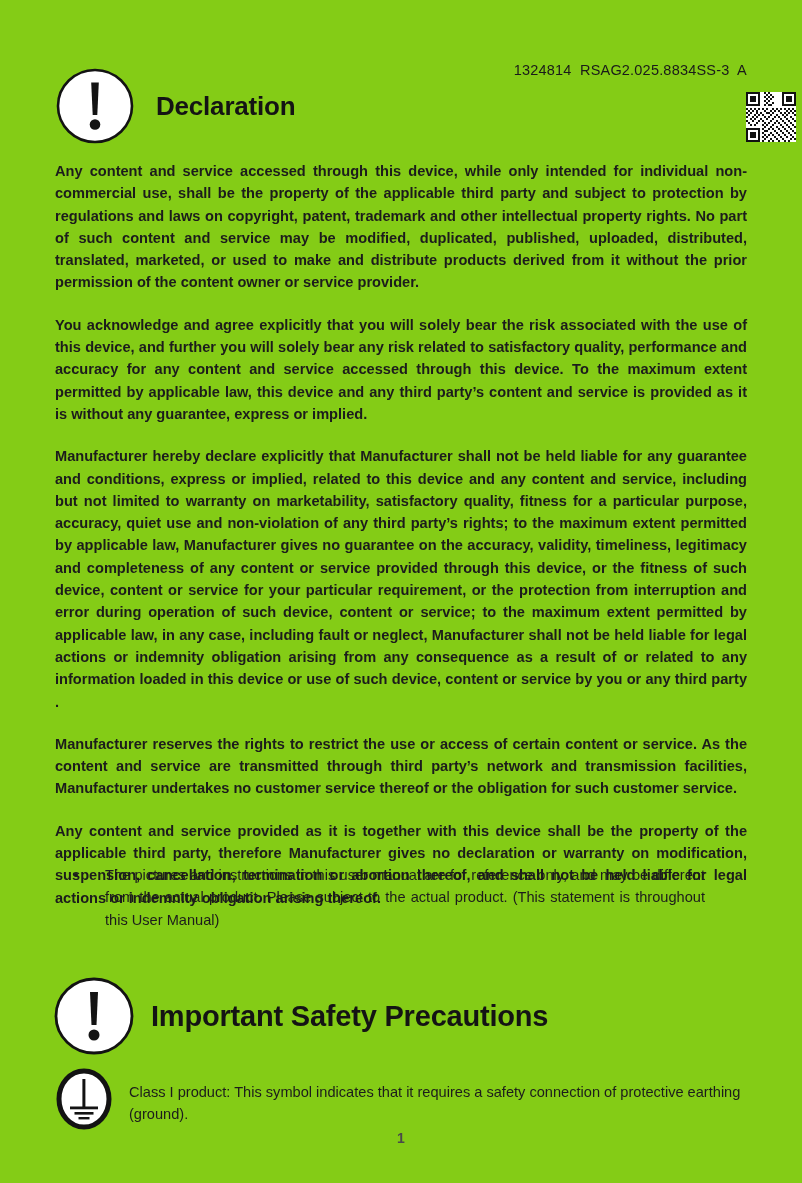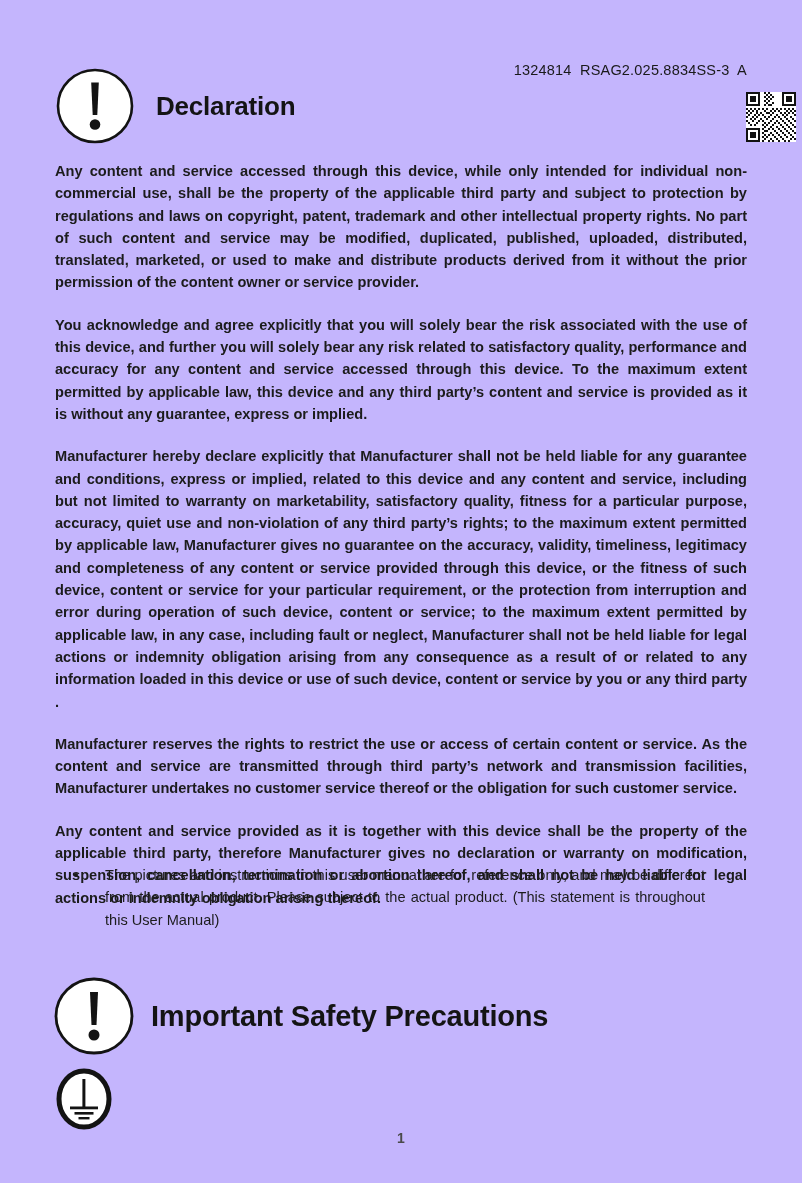--- a/index.html
+++ b/index.html
@@ -13,21 +13,21 @@
     position: relative;
     font-family: "Liberation Sans", sans-serif;
     color: #1a1a1a;
     overflow: hidden;
   }
   .page {
     position: absolute;
     left: 0; top: 0;
     width: 802px;
     height: 1183px;
-    background: #c4b5fd;
+    background: #84cc16;
   }
 
   
   .doc-header {
     position: absolute;
     left: 55px;
     top: 62px;
     width: 692px;
     display: flex;
     justify-content: flex-end;
@@ -395,19 +395,20 @@
   <div class="earth-note">
     <span class="earth-icon">
       <svg width="58" height="62" viewBox="0 0 58 62" aria-hidden="true">
         <ellipse cx="29" cy="31" rx="25" ry="28" fill="#ffffff" stroke="#131313" stroke-width="5"></ellipse>
         <rect x="27.4" y="11" width="3" height="28" fill="#131313"></rect>
         <rect x="15" y="38.5" width="28" height="2.8" fill="#131313"></rect>
         <rect x="19.5" y="44" width="19" height="2.6" fill="#131313"></rect>
         <rect x="23.5" y="49" width="11" height="2.4" fill="#131313"></rect>
       </svg>
     </span>
+    <div class="earth-text">Class I product: This symbol indicates that it requires a safety connection of protective earthing (ground).</div>
   </div>
 
   <div class="page-footer">
     <span class="page-number">1</span>
   </div>
 
 </div>
 
 </body></html>

